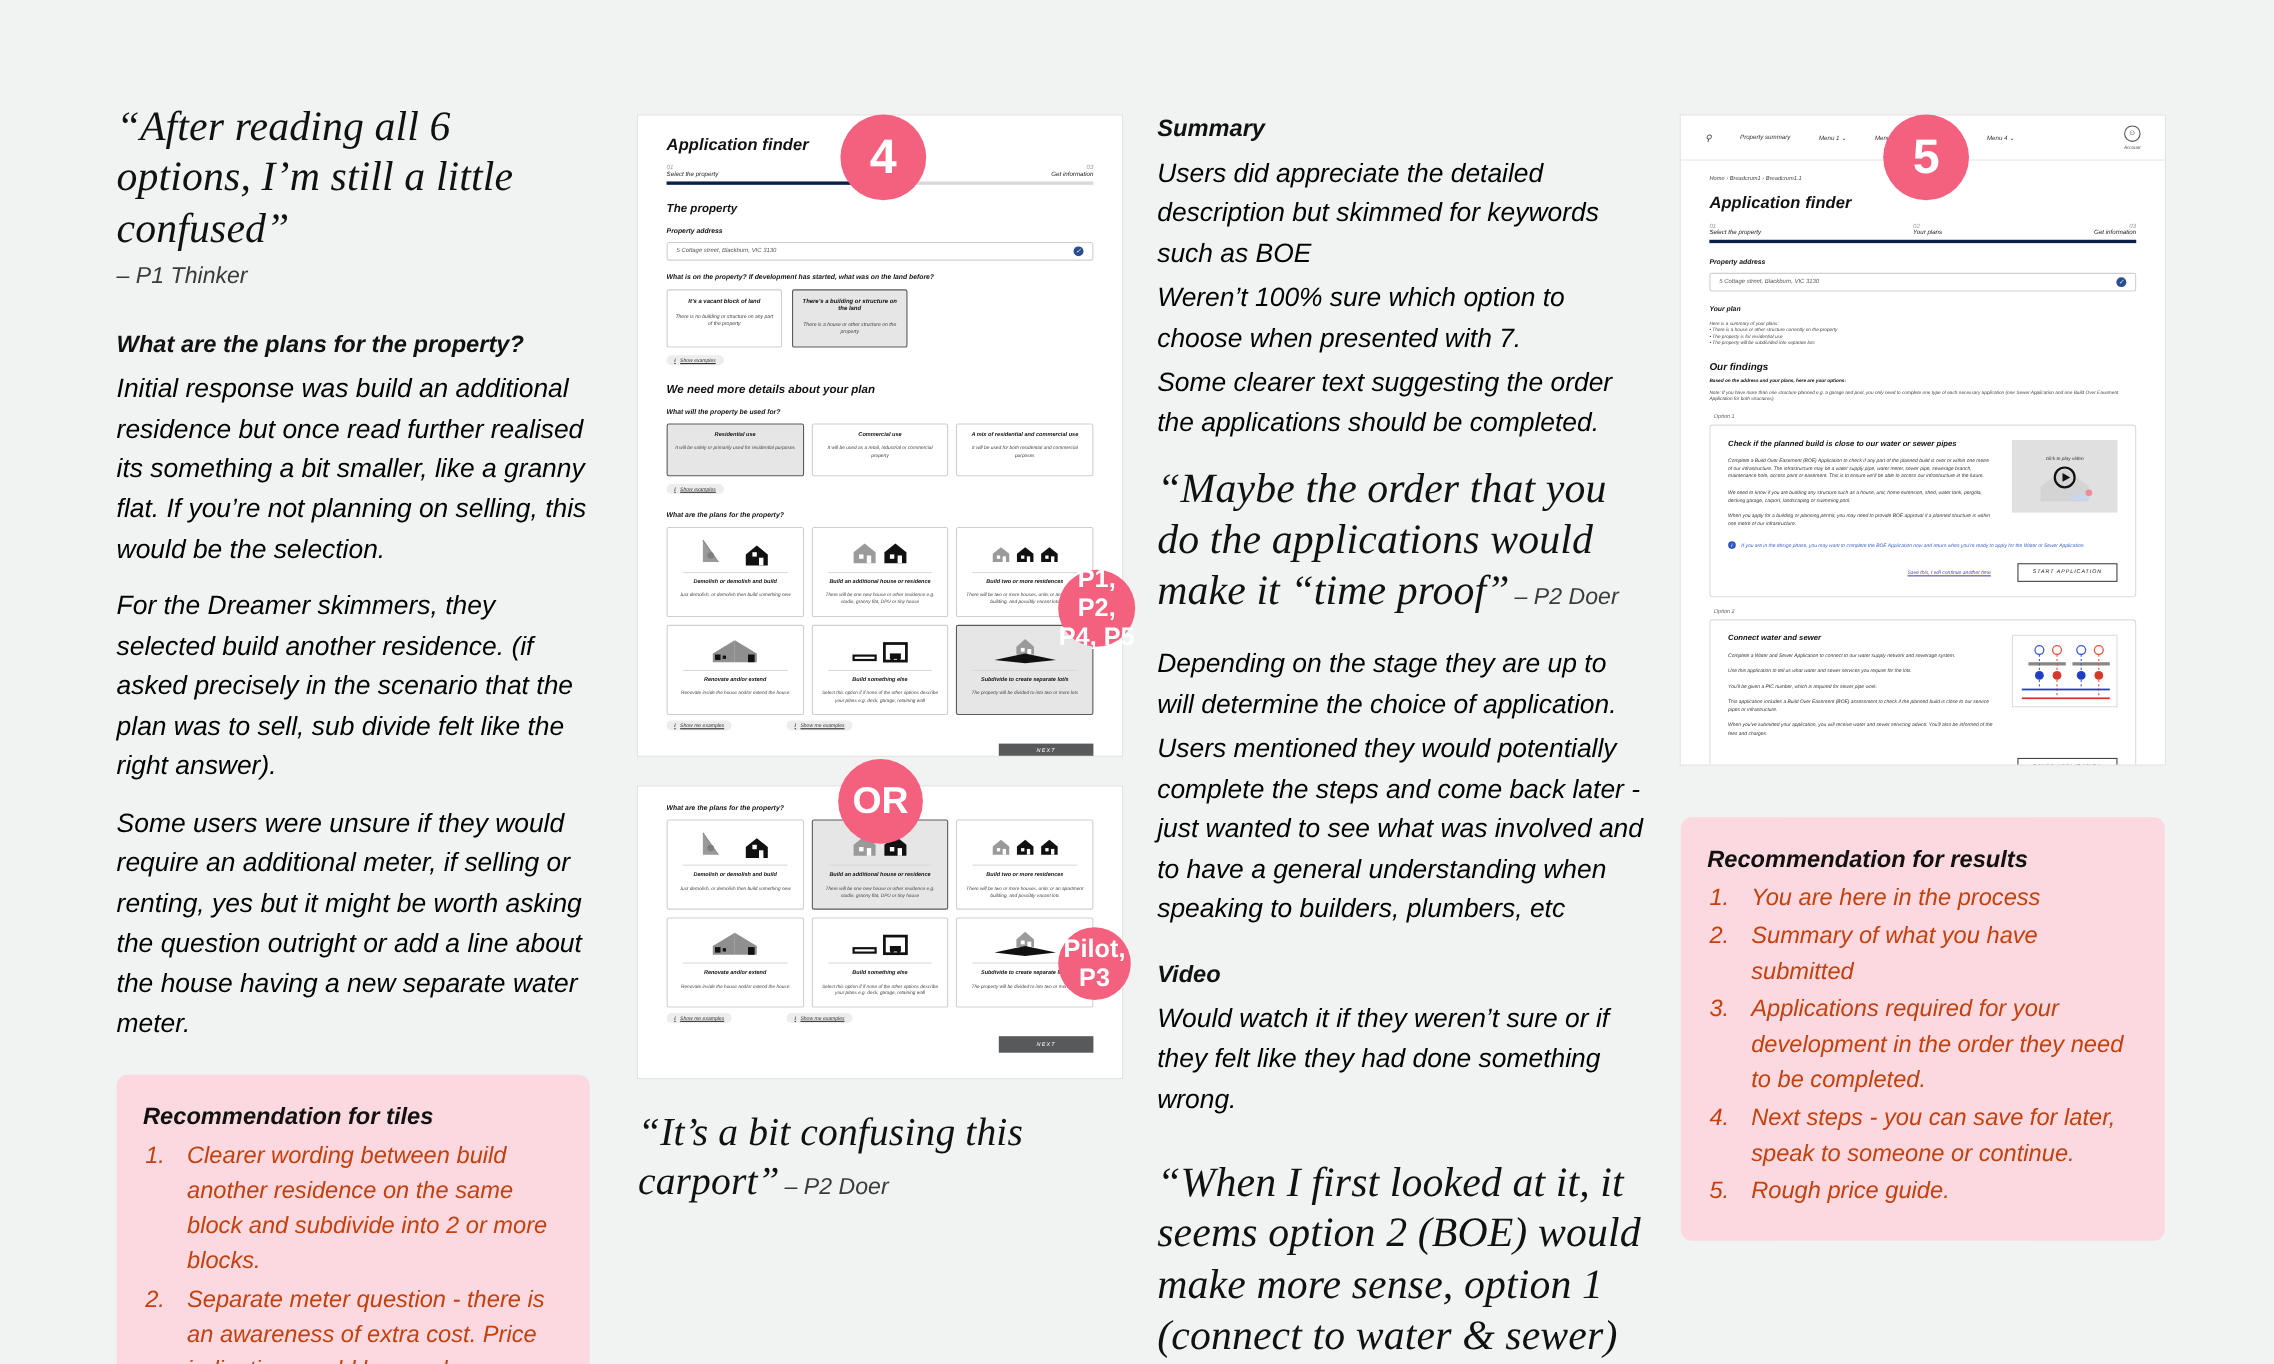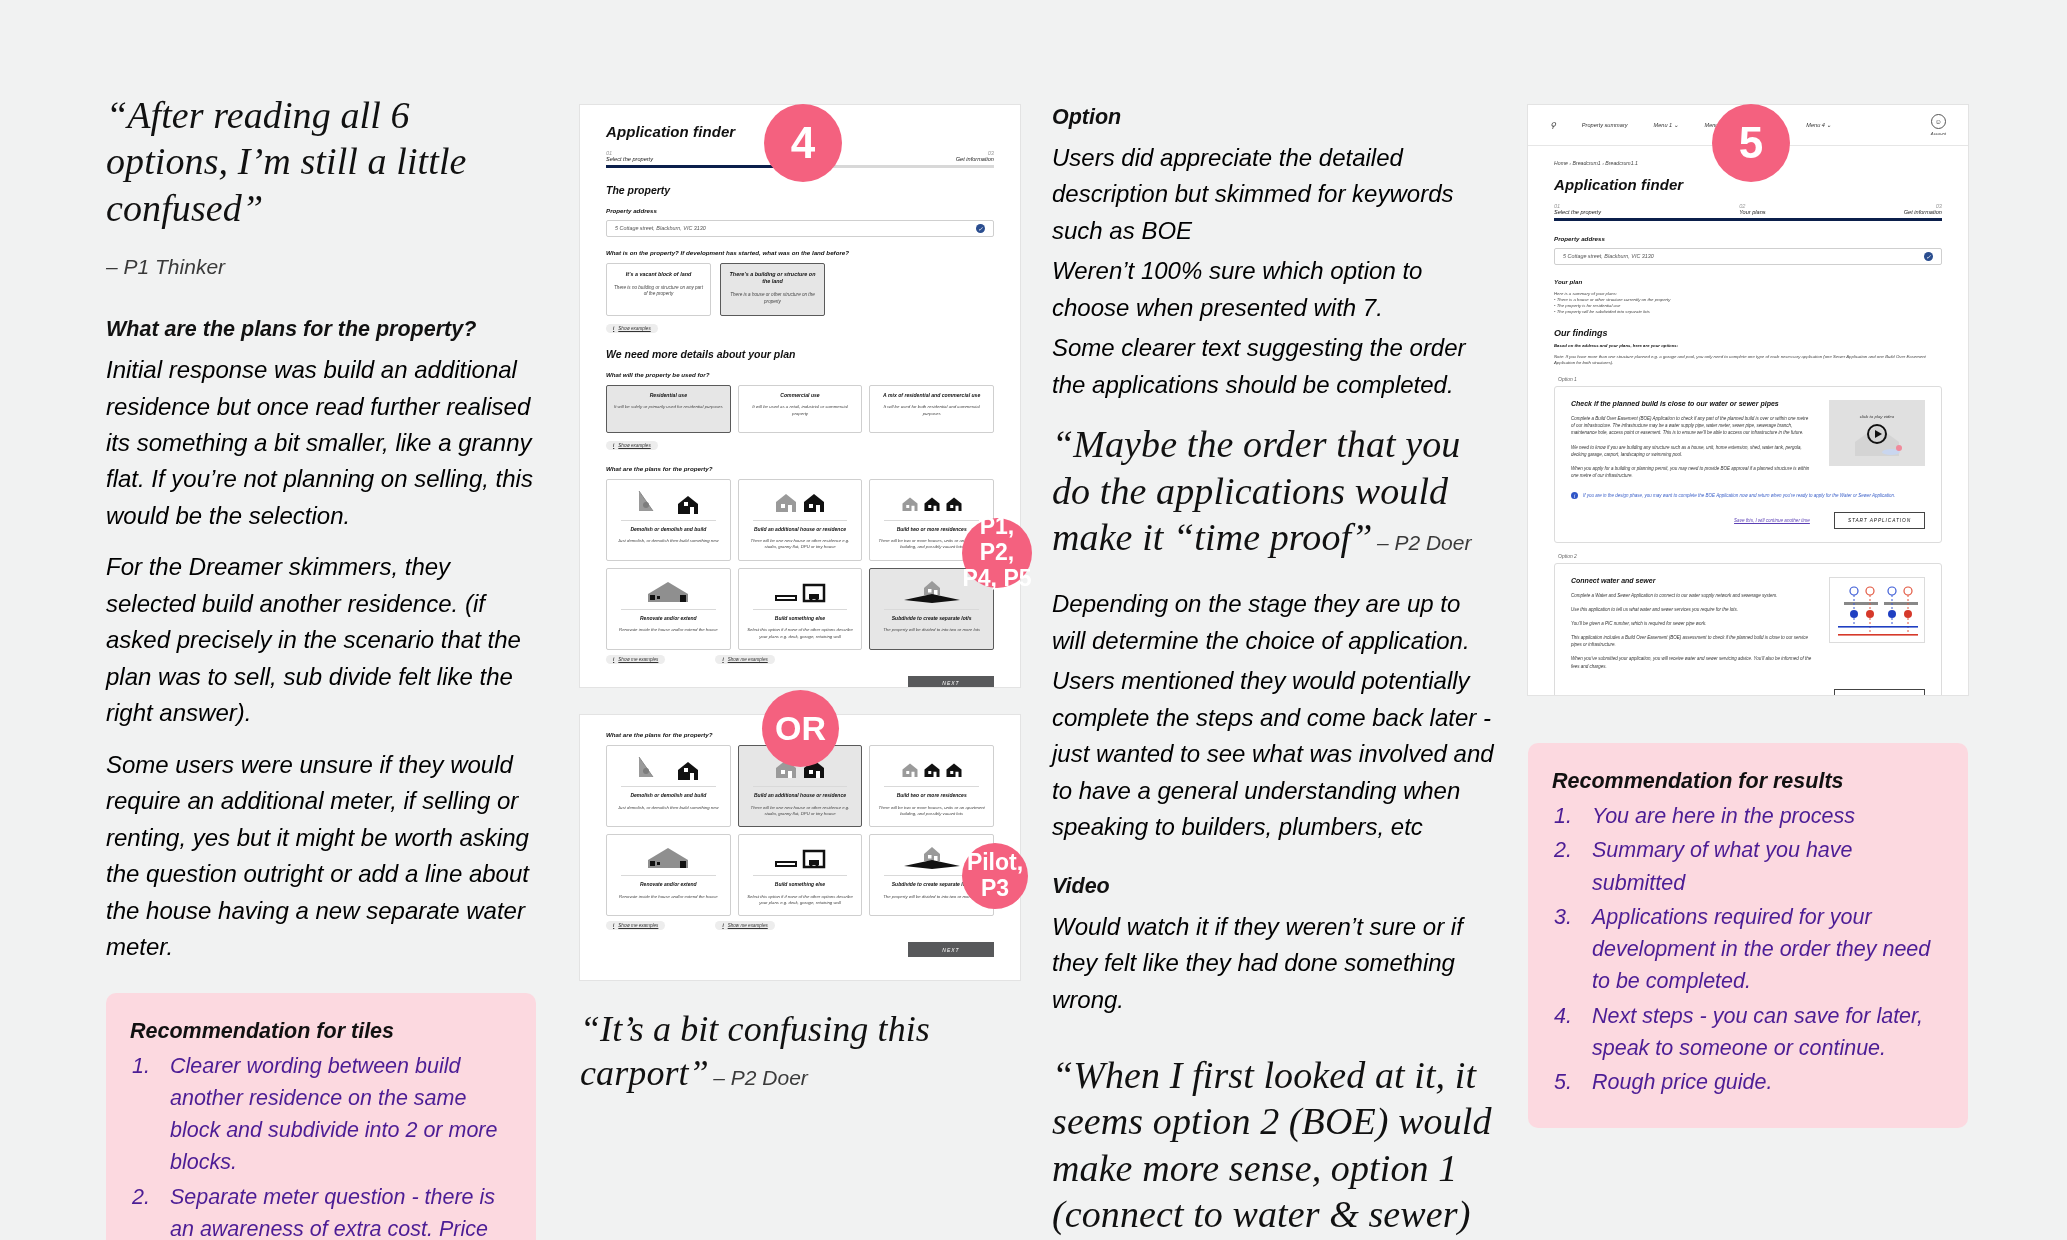--- a/index.html
+++ b/index.html
@@ -58,21 +58,21 @@
     font-size: 21.5px;
     font-weight: 700;
     margin-bottom: 6px;
     color: #111;
   }
   .rec-box ol {
     list-style: none;
     counter-reset: rec;
     font-size: 21.5px;
     line-height: 1.5;
-    color: #4c1d95;
+    color: #c2410c;
   }
   .rec-box ol li {
     counter-increment: rec;
     position: relative;
     padding-left: 40px;
     margin-top: 2px;
   }
   .rec-box ol li::before {
     content: counter(rec) ".";
     position: absolute;
@@ -210,21 +210,21 @@
              border-bottom: 4.5px solid transparent; margin-left: 2px; }
   .diagbox { width: 96px; height: 66px; border: 1px solid #dcdcdc; flex: 0 0 auto; position: relative; }
 </style>
 </head>
 <body>
 
 <div class="board">
 
   <div class="col" id="col-left">
     <div class="serif-quote">“After reading all 6 options, I’m still a little confused”</div>
-    <div class="attrib" style="margin-top:24px">– P1 Thinker</div>
+    <div class="attrib" style="margin-top:8px">– P1 Thinker</div>
 
     <h3 class="sec" style="margin-top:38px">What are the plans for the property?</h3>
     <p class="body">Initial response was build an additional residence but once read further realised its something a bit smaller, like a granny flat. If you’re not planning on selling, this would be the selection.</p>
     <p class="body">For the Dreamer skimmers, they selected build another residence. (if asked precisely in the scenario that the plan was to sell, sub divide felt like the right answer).</p>
 
     <p class="body">Some users were unsure if they would require an additional meter, if selling or renting, yes but it might be worth asking the question outright or add a line about the house having a new separate water meter.</p>
 
     <div class="rec-box" style="margin-top:27px">
       <h4>Recommendation for tiles</h4>
       <ol>
@@ -561,21 +561,21 @@
       <span class="attrib">– P2 Doer</span>
     </div>
   </div>
 
   <div class="badge num" style="left:764px; top:104px; width:78px; height:78px;">4</div>
   <div class="badge txt" style="left:962px; top:518px; width:70px; height:70px;">P1, P2, P4, P5</div>
   <div class="badge num" style="left:762px; top:690px; width:77px; height:77px; font-size:34px;">OR</div>
   <div class="badge txt" style="left:962px; top:843px; width:66px; height:66px;">Pilot, P3</div>
 
   <div class="col" id="col-notes">
-    <h3 class="sec">Option</h3>
+    <h3 class="sec">Summary</h3>
     <p class="body" style="margin-bottom:4px">Users did appreciate the detailed description but skimmed for keywords such as BOE</p>
     <p class="body" style="margin-bottom:4px">Weren’t 100% sure which option to choose when presented with 7.</p>
     <p class="body">Some clearer text suggesting the order the applications should be completed.</p>
 
     <div style="margin-top:18px">
       <span class="serif-quote">“Maybe the order that you do the applications would make it “time proof”</span>
       <span class="attrib">– P2 Doer</span>
     </div>
 
     <p class="body" style="margin-top:26px; margin-bottom:4px">Depending on the stage they are up to will determine the choice of application.</p>

